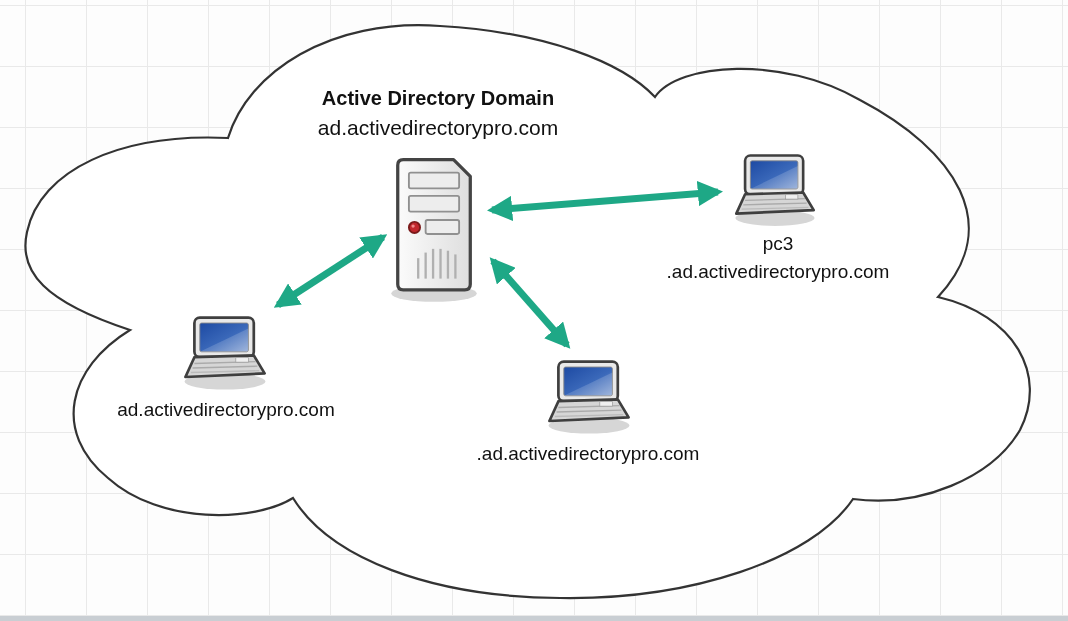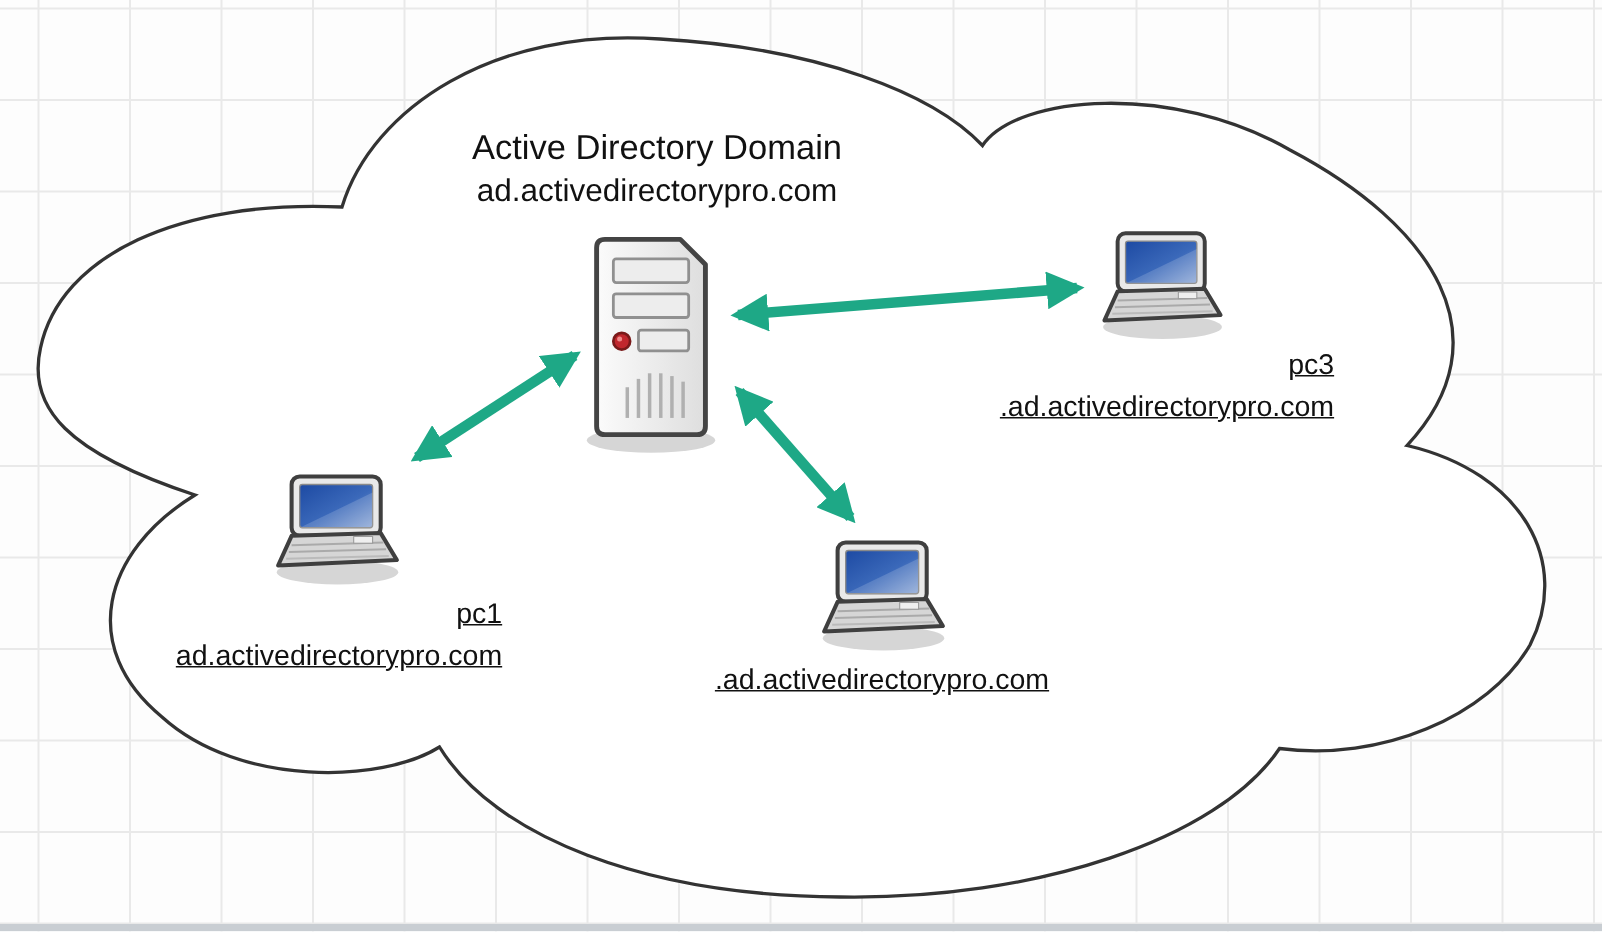--- a/index.html
+++ b/index.html
@@ -17,26 +17,26 @@
   }
   .bottom-bar{
     position:absolute;left:0;bottom:0;width:100%;height:5px;
     background:var(--bottom-bar,#c9ced3);
   }
   svg.diagram{position:absolute;left:0;top:0;}
   .cloud-title{
     position:absolute;left:438px;top:85px;transform:translateX(-50%);
     text-align:center;color:var(--text,#111);white-space:nowrap;
   }
-  .cloud-title .t1{font-size:23px;font-weight:normal;line-height:26px;}
+  .cloud-title .t1{font-size:20px;font-weight:bold;line-height:26px;}
   .cloud-title .t2{font-size:21px;line-height:26px;margin-top:4px;}
   .node-label{
     position:absolute;transform:translateX(-50%);
-    text-align:right;color:var(--text,#111);
-    font-size:19px;line-height:28px;white-space:nowrap;text-decoration:underline;
+    text-align:center;color:var(--text,#111);
+    font-size:19px;line-height:28px;white-space:nowrap;
   }
   #label-pc1{left:226px;top:396px;}
   #label-pc2{left:588px;top:440px;}
   #label-pc3{left:778px;top:230px;}
 </style>
 </head>
 <body>
 
 <div class="stage">
 
@@ -117,21 +117,20 @@
         <use href="#laptop"></use>
       </g>
   </svg>
 
   <div class="cloud-title">
     <div class="t1">Active Directory Domain</div>
     <div class="t2">ad.activedirectorypro.com</div>
   </div>
 
   <div id="label-pc1" class="node-label">
-    <div>pc1</div>
     <div>ad.activedirectorypro.com</div>
   </div>
   <div id="label-pc2" class="node-label">
     <div>.ad.activedirectorypro.com</div>
   </div>
   <div id="label-pc3" class="node-label">
     <div>pc3</div>
     <div>.ad.activedirectorypro.com</div>
   </div>
 

